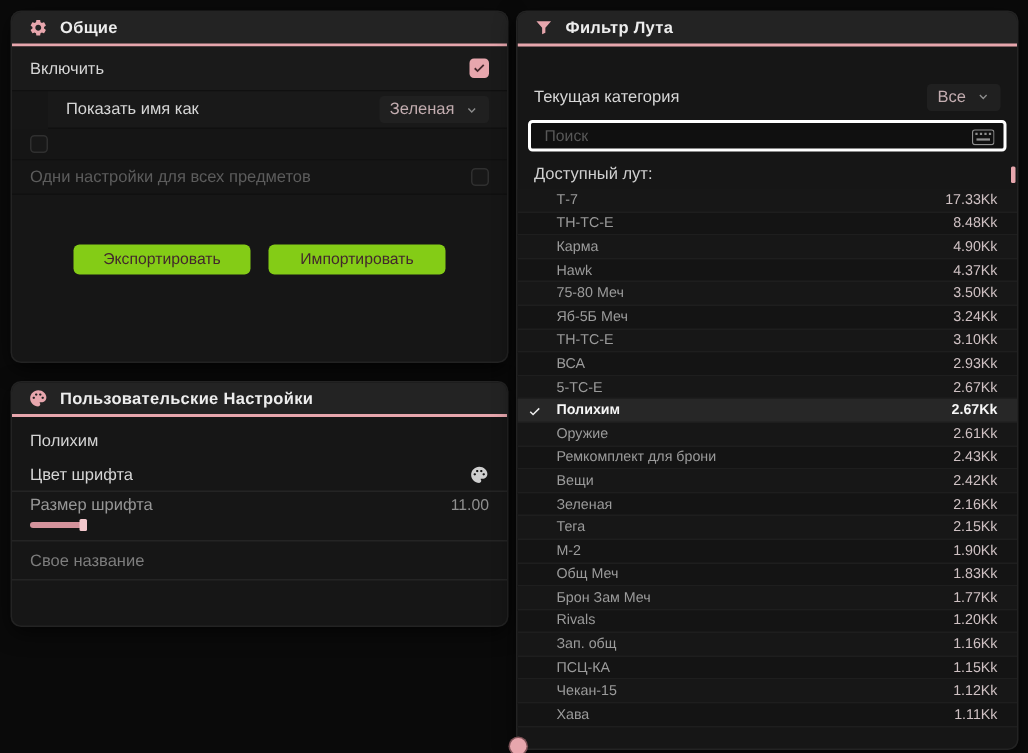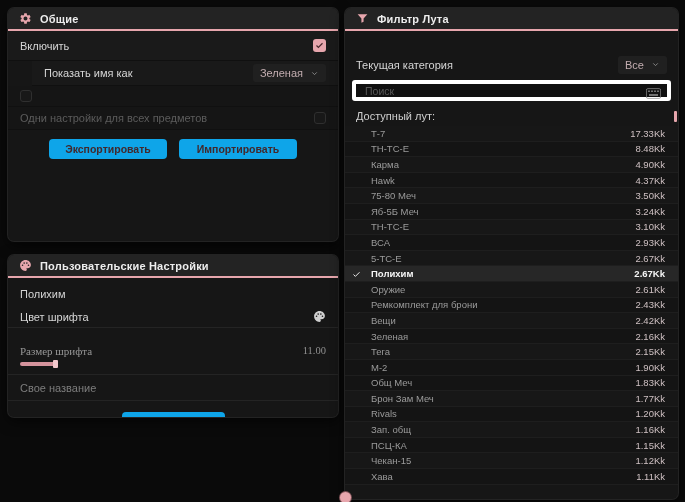--- a/index.html
+++ b/index.html
@@ -56,36 +56,37 @@
   .dd {
     display:flex; align-items:center; gap:7px;
     background:#202020; border-radius:3px;
     padding:3px 7px;
   }
   .dd-value { font-size:11px; color:#c3adb0; }
   .dd svg { width:9px; height:9px; stroke:#8d8d8d; stroke-width:2.4; fill:none; }
 
   .btn-row { display:flex; justify-content:center; gap:12px; padding-top:9px; }
   .pink-btn {
-    background:#0ea5e9; color:#42282c;
+    background:#84cc16; color:#42282c;
     border:none; border-radius:4px;
     font-family:"Liberation Sans",sans-serif;
-    font-size:10.5px; font-weight:bold;
+    font-size:10.5px; font-weight:normal;
     padding:4px 0; width:118px;
     cursor:pointer;
+    margin-top:24px;
   }
 
   
   .c-item-name { font-size:11px; color:#d4d4d4; padding:10px 12px 6px; }
   .c-row {
     display:flex; align-items:center; justify-content:space-between;
     padding:0 12px;
   }
   .c-row.color { height:22px; border-bottom:1px solid #242424; }
-  .c-row.size  { height:17px; margin-top:14px;font-family:Liberation Serif, serif; }
+  .c-row.size  { height:17px; margin-top:0; }
   .c-label { font-size:11px; color:#d6d6d6; }
   .c-label.dim { color:#979797; }
   .c-value { font-size:10.5px; color:#8f8f8f; }
   .palette-icon svg { width:13px; height:13px; fill:#cfcfcf; display:block; }
 
   .slider-wrap { padding:2px 12px 8px; border-bottom:1px solid #242424; }
   .slider-track { position:relative; width:306px; height:5px; }
   .slider-fill { position:absolute; left:0; top:1px; width:36px; height:4px; background:#d4939c; border-radius:2px; }
   .slider-handle { position:absolute; left:33px; top:-1px; width:5px; height:8px; background:#f3c7cc; border-radius:1px; }
 
@@ -97,21 +98,21 @@
   .c-input::placeholder { color:#7d7d7d; }
   .c-btn-row { display:flex; justify-content:center; padding-top:11px; }
   .pink-btn.delete { width:103px; }
 
   
   .l-cat-row { height:27px; display:flex; align-items:center; justify-content:space-between; padding:0 11px; margin-top:20px; }
   .l-search-row { padding:2px 7px 5px; }
   .l-search {
     position:relative;
     height:21px; background:#101010;
-    border:4px solid #ffffff; border-radius:3px;
+    border:2px solid #ffffff; border-radius:3px;
     display:flex; align-items:center;
     padding:0 26px 0 9px;
   }
   .l-search input {
     width:100%; background:transparent; border:none; outline:none;
     font-family:"Liberation Sans",sans-serif; font-size:10.5px; color:#cccccc;
   }
   .l-search input::placeholder { color:#585858; }
   .kb-icon { position:absolute; right:6px; top:4px; }
   .kb-icon svg { width:15px; height:11px; display:block; }

